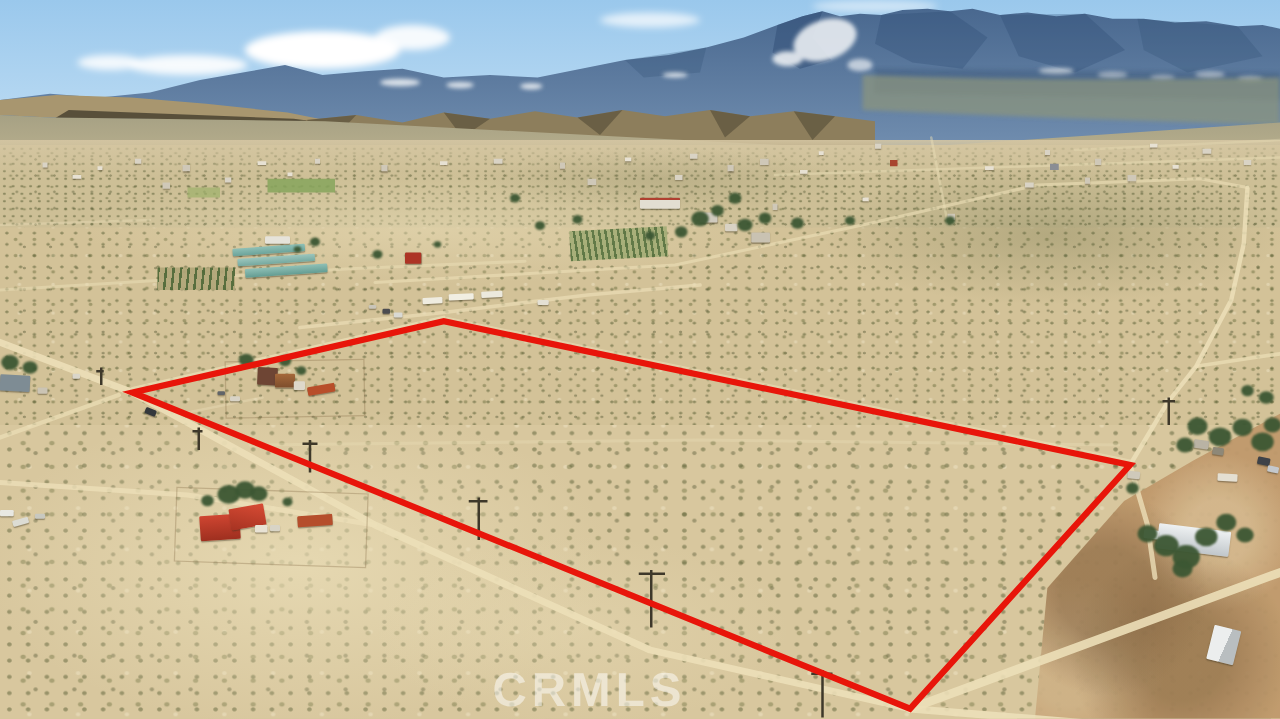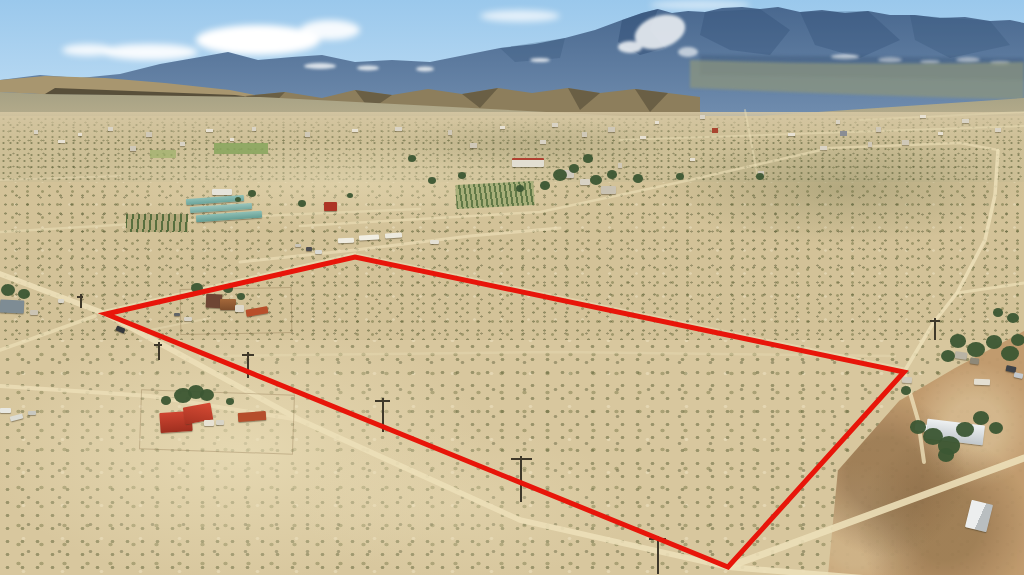--- a/index.html
+++ b/index.html
@@ -315,13 +315,14 @@
       <div style="position: absolute; left: 657px; top: 536px; width: 2px; height: 38px; background: rgb(62, 56, 42);"></div>
       <div style="position: absolute; left: 649px; top: 538px; width: 17px; height: 2px; background: rgb(62, 56, 42);"></div>
       <div style="position: absolute; left: 934px; top: 318px; width: 2px; height: 22px; background: rgb(62, 56, 42);"></div>
       <div style="position: absolute; left: 930px; top: 320px; width: 10px; height: 2px; background: rgb(62, 56, 42);"></div>
     </div>
 
   <svg class="abs" style="top:0;left:0;z-index:6" width="1024" height="575" viewBox="0 0 1024 575">
     <polygon points="106,314 355,257 904,372 728,567" fill="none" stroke="#e8150a" stroke-width="5" stroke-linejoin="miter"></polygon>
   </svg>
 
+  <div id="watermark">CRMLS</div>
 </div>
 
 </body></html>

